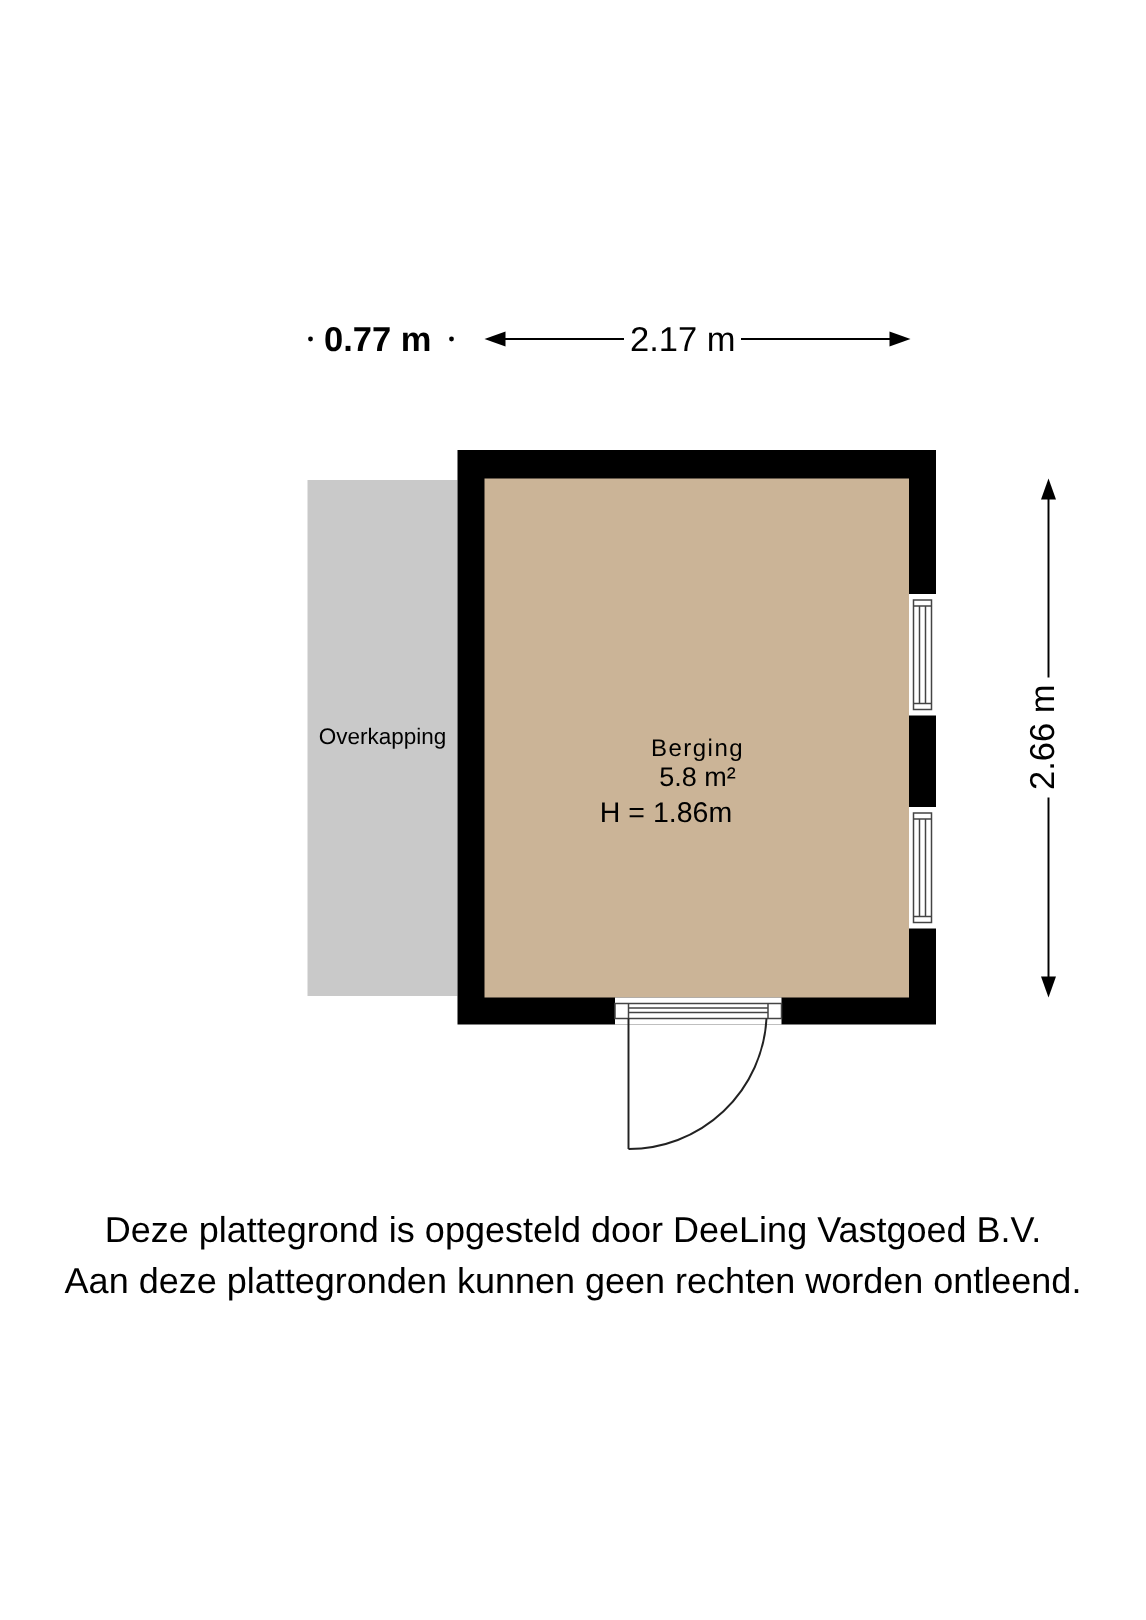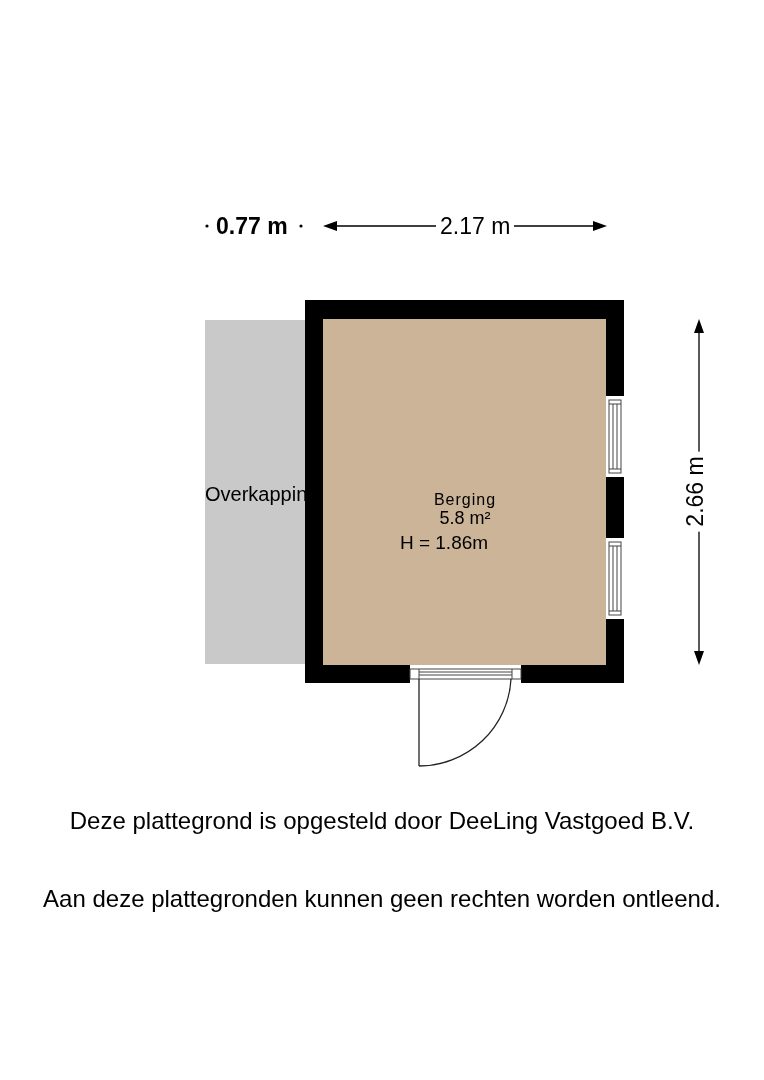--- a/index.html
+++ b/index.html
@@ -64,23 +64,23 @@
   </g>
 
   <g>
     <line x1="699" y1="325" x2="699" y2="658" stroke="#000" stroke-width="1.3"></line>
     <polygon points="699,319 694,333 704,333" fill="#000"></polygon>
     <polygon points="699,665 694,651 704,651" fill="#000"></polygon>
   </g>
 </svg>
 
 <div class="dim-text" style="left:212px; top:215px;font-weight:bold;">0.77 m</div>
-<div class="dim-text" style="left:416px; top:215px;margin-left:20px;">2.17 m</div>
+<div class="dim-text" style="left:416px; top:215px;">2.17 m</div>
 <div class="dim-text" style="left:655px; top:480px; transform:rotate(-90deg); transform-origin:center; width:auto; padding:0 5px;">2.66 m</div>
 
-<div class="room-label" style="left:205px; top:484px; width:100px; font-size:20px;">Overkapping</div>
+<div class="room-label" style="left:205px; top:484px; width:100px; font-size:15px;">Overkapping</div>
 
 <div class="room-label" style="left:365px; top:492px; width:200px; font-size:16px; letter-spacing:1px;">Berging</div>
 <div class="room-label" style="left:365px; top:509px; width:200px; font-size:18px;">5.8 m²</div>
 <div class="room-label" style="left:344px; top:533px; width:200px; font-size:19px;">H = 1.86m</div>
 
 <div class="footer" style="top:806px;">Deze plattegrond is opgesteld door DeeLing Vastgoed B.V.</div>
-<div class="footer" style="top:884px;">Aan deze plattegronden kunnen geen rechten worden ontleend.</div>
+<div class="footer" style="top:840px;">Aan deze plattegronden kunnen geen rechten worden ontleend.</div>
 
 </body></html>

